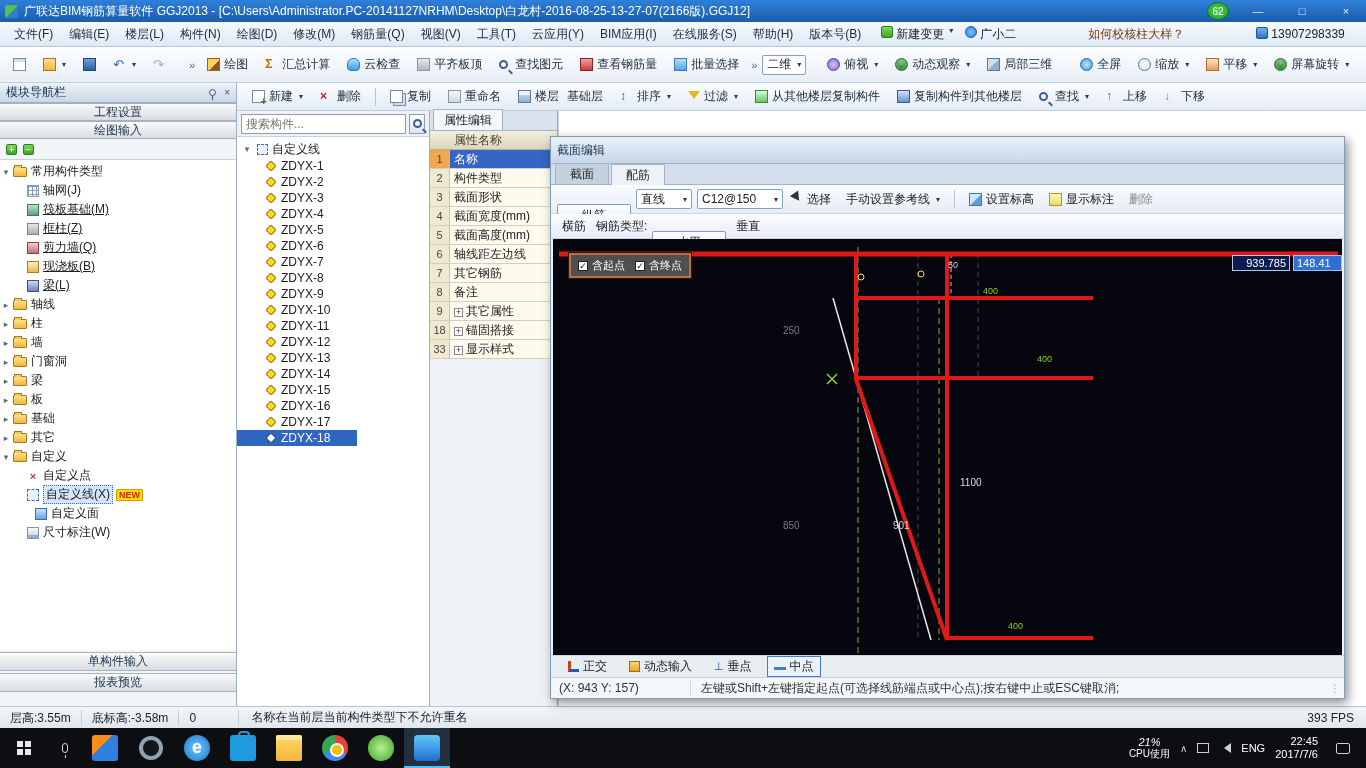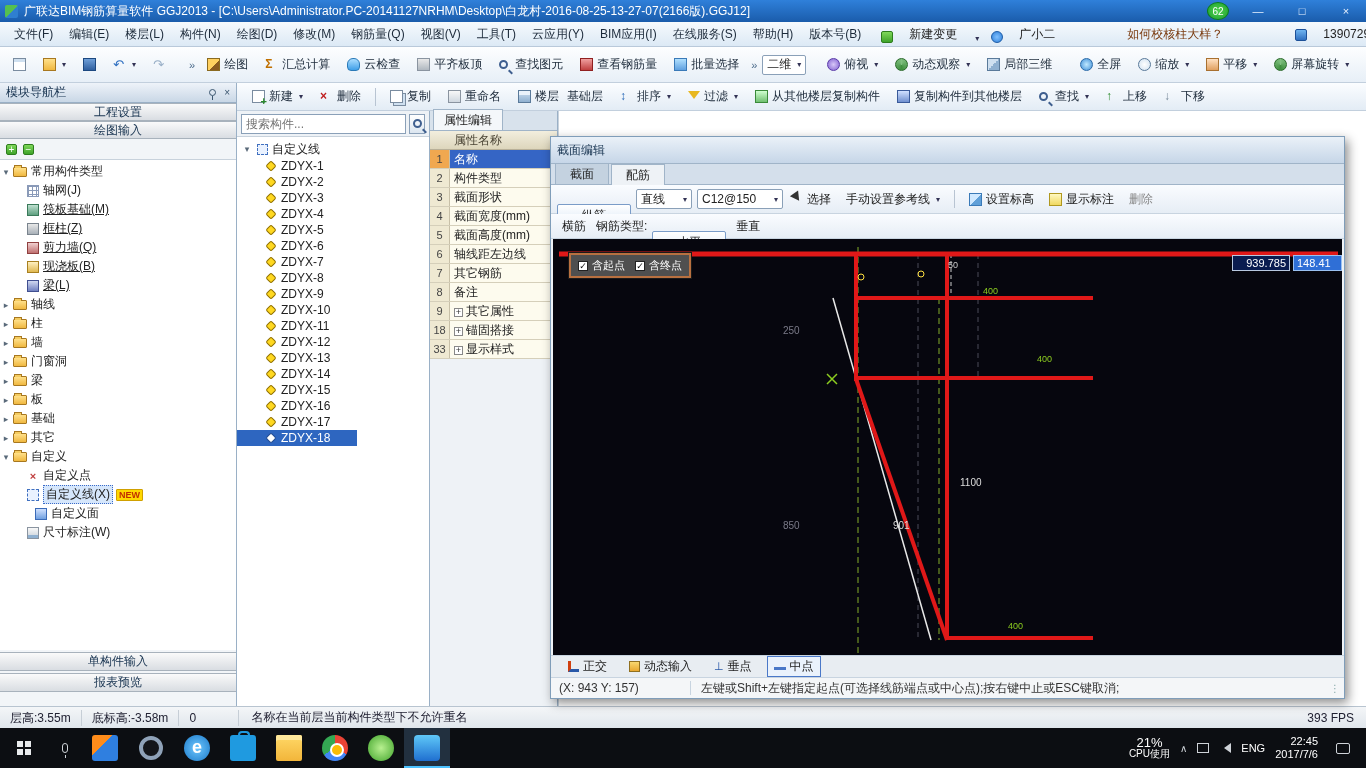--- a/index.html
+++ b/index.html
@@ -13,21 +13,21 @@
   #titlebar{left:0;top:0;width:1366px;height:22px;background:linear-gradient(#2f80da,#1a5cab);color:#fff;display:flex;align-items:center;padding:0 5px;}
   .app-logo{width:13px;height:13px;background:linear-gradient(135deg,#55c050 50%,#2f7fd0 50%);border-radius:2px;margin-right:6px;flex:0 0 auto;}
   #titlebar .ttl{font-size:12px;white-space:nowrap;overflow:hidden;}
   #titlebar .right{margin-left:auto;display:flex;align-items:center;gap:14px;}
   .badge62{width:22px;height:18px;background:radial-gradient(#4fd24f,#1f9f2f);border-radius:50%;color:#fff;font-size:10px;display:flex;align-items:center;justify-content:center;border:1px solid #0c7c1c;}
   .winbtn{width:30px;text-align:center;font-size:11px;color:#eaf2ff;cursor:default;}
 
   
   #menubar{left:0;top:22px;width:1366px;height:25px;background:linear-gradient(#f6fafd,#dcE9f5);border-bottom:1px solid #b9c9da;display:flex;align-items:center;padding:0 6px;white-space:nowrap;}
   .mitem{padding:3px 8px;color:#1c2a3a;}
-  .mext{display:inline-flex;align-items:flex-end;gap:16px;padding:2px 6px;}
+  .mext{display:inline-flex;align-items:flex-start;gap:3px;padding:2px 6px;}
   .mi{width:12px;height:12px;border-radius:2px;display:inline-block;}
   .mi-green{background:linear-gradient(#7fd85a,#3fa32a);border:1px solid #2d7d1d;}
   .mi-blue-c{background:radial-gradient(#7fc0ff,#2f7fd8);border-radius:50%;border:1px solid #1c5ca8;}
   .mi-phone{background:linear-gradient(#6fb4f0,#2f6fc0);border:1px solid #1c5098;}
   .q-link{color:#7a3b10;}
 
   
   #toolbar1{left:0;top:47px;width:1366px;height:36px;background:linear-gradient(#fdfeff,#e7eff7);border-bottom:1px solid #c2cfdd;display:flex;align-items:center;padding:0 6px;gap:3px;white-space:nowrap;}
   .tbtn{display:inline-flex;align-items:center;gap:4px;padding:3px 6px;border:1px solid transparent;border-radius:2px;color:#1c2a3a;}
   .chev{color:#4a6a8a;font-size:11px;padding:0 2px;}
@@ -182,21 +182,21 @@
   .ta-edge{background:radial-gradient(#6fc8ff,#1a78c8);border-radius:50%;color:#fff;font-weight:bold;font-size:18px;line-height:24px;text-align:center;}
   .ta-store{background:#1f9ae0;position:relative;}
   .ta-store::before{content:"";position:absolute;left:8px;top:-4px;width:8px;height:6px;border:2px solid #1f9ae0;border-bottom:none;border-radius:4px 4px 0 0;}
   .ta-folder{background:linear-gradient(#ffd968,#f2b53a);border-radius:2px;box-shadow:inset 0 5px 0 #ffe79a;}
   .ta-chrome{background:conic-gradient(#ea4335 0 33%,#4285f4 33% 66%,#34a853 66% 100%);border-radius:50%;position:relative;}
   .ta-chrome::after{content:"";position:absolute;left:8px;top:8px;width:10px;height:10px;background:#fbbc05;border:2px solid #fff;border-radius:50%;}
   .ta-green{background:radial-gradient(#b8f090,#3fa32a);border-radius:50%;}
   .ta-ggj{background:linear-gradient(#5fc8f8,#1f6fd0);border-radius:4px;}
   .tk-tray{margin-left:auto;display:flex;align-items:center;gap:10px;padding-right:8px;}
   .tray-cpu{text-align:center;line-height:11px;font-size:10px;color:#fff;}
-  .tray-cpu .pct{font-size:13px;}
+  .tray-cpu .pct{font-size:11px;font-style:italic;}
   .tr-ic{width:12px;height:10px;border:1px solid #cfd3d8;}
   .tr-vol{width:0;height:0;border:5px solid transparent;border-right:7px solid #cfd3d8;}
   .tr-up{color:#cfd3d8;font-size:10px;}
   .tk-clock{text-align:right;line-height:13px;font-size:11px;color:#fff;}
   .tk-note{width:30px;display:flex;align-items:center;justify-content:center;}
   .note-ic{width:14px;height:11px;border:1px solid #cfd3d8;border-radius:2px;}
 </style>
 </head>
 <body>
 

